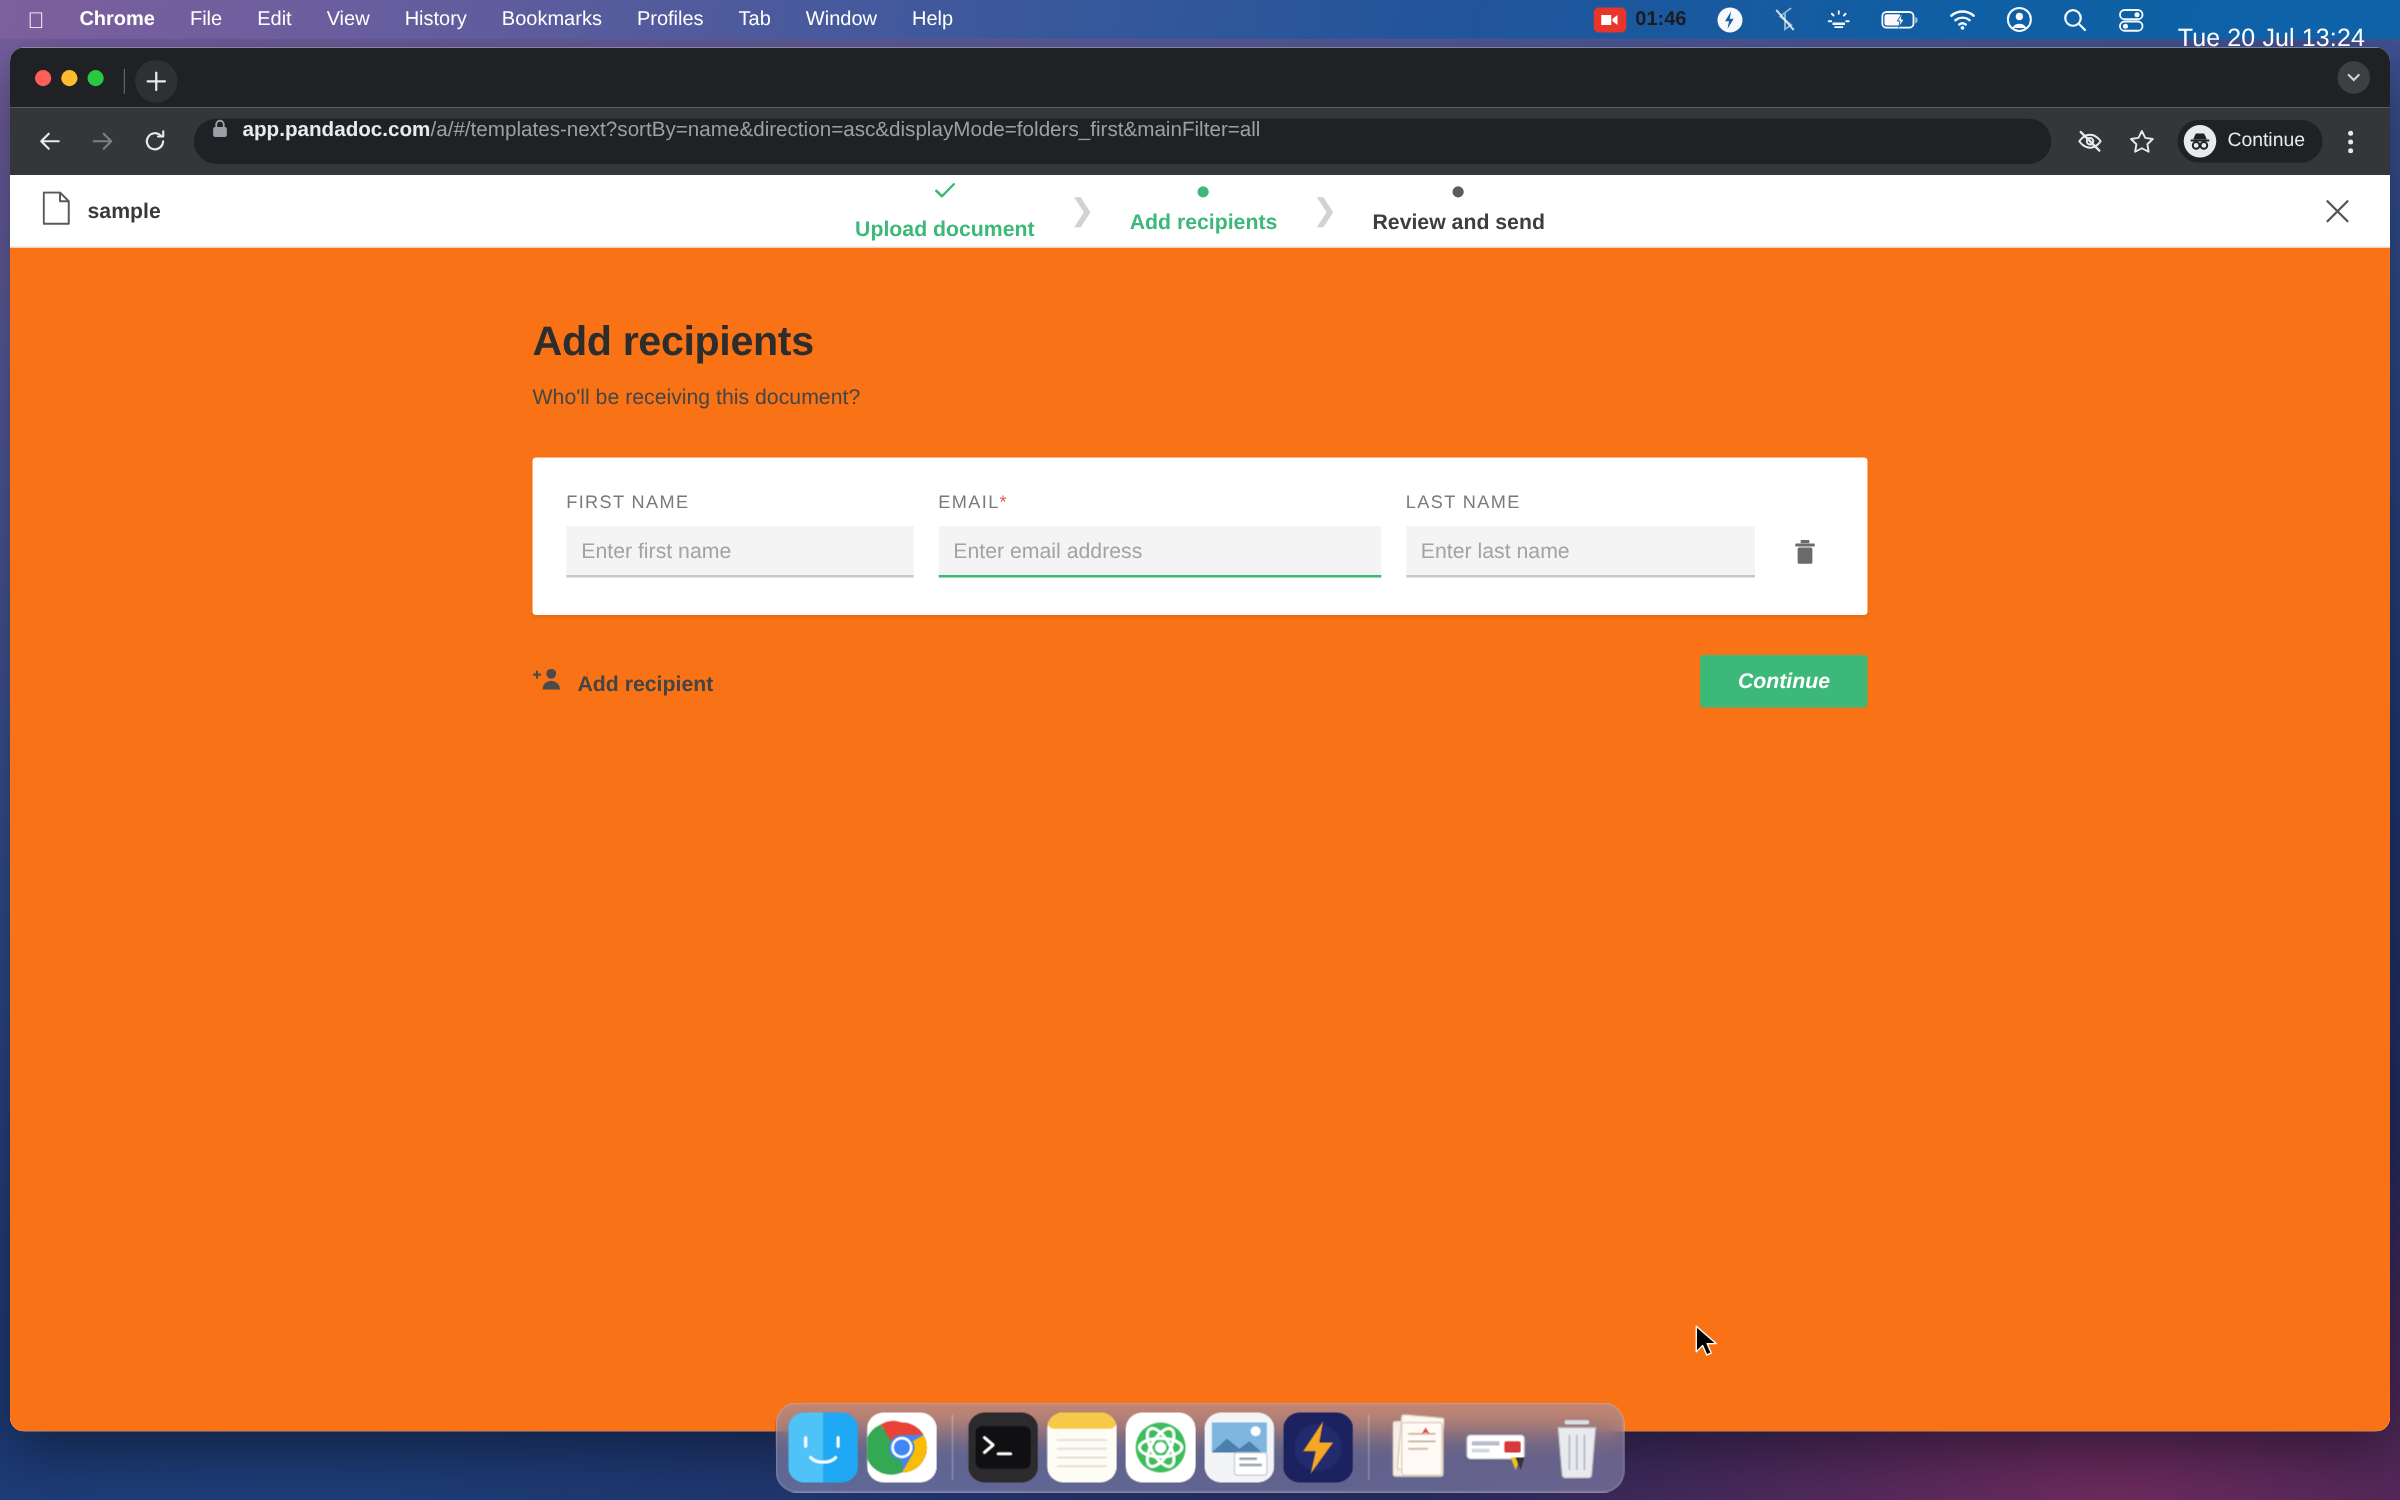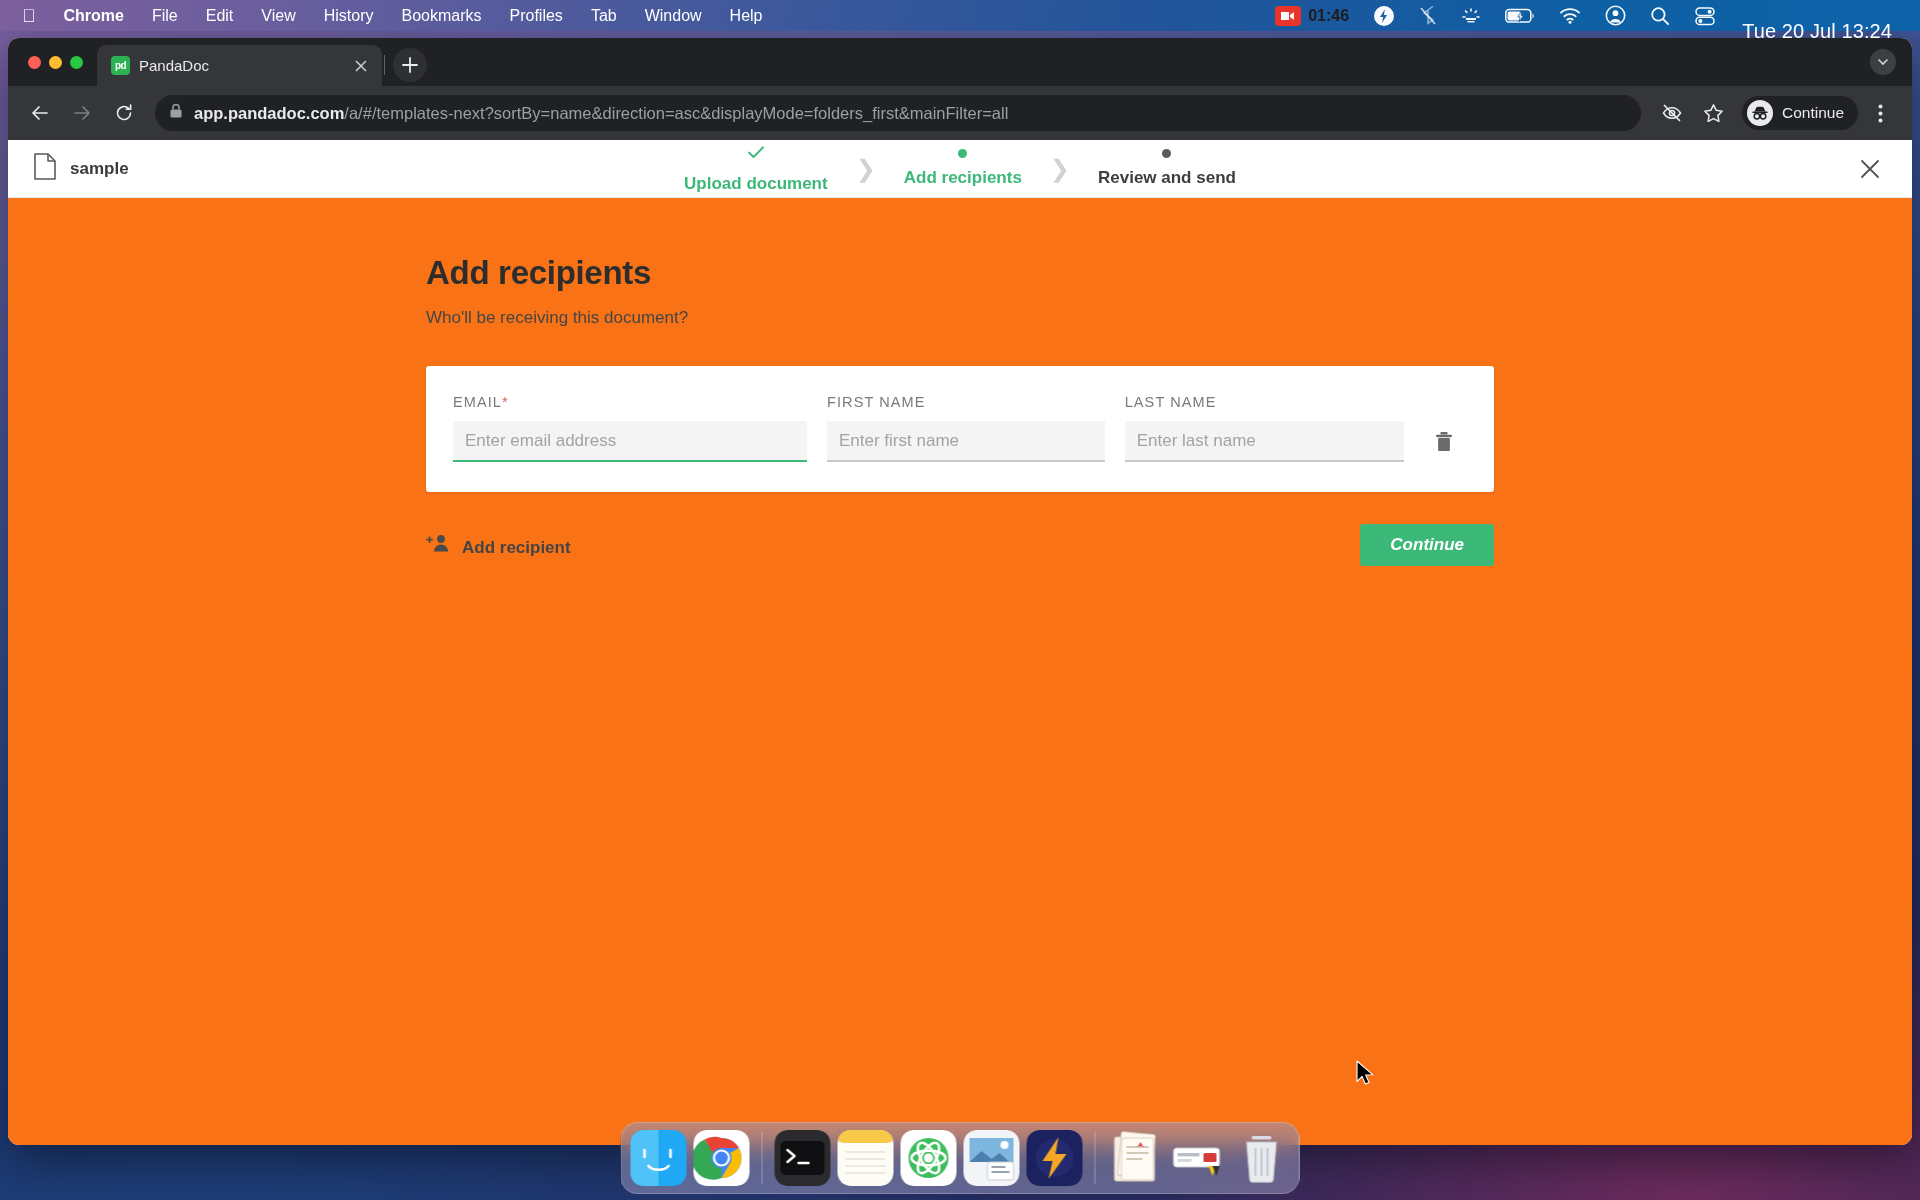--- a/index.html
+++ b/index.html
@@ -73,21 +73,21 @@
   .newtab { width:34px; height:34px; margin:0 0 4px 6px; border-radius:50%; display:flex; align-items:center; justify-content:center; background:#2f3033; }
   .tabstrip-right { margin-left:auto; display:flex; align-items:center; height:48px; padding-right:16px; }
   .win-caret { width:26px; height:26px; border-radius:50%; background:#3c4043; display:flex; align-items:center; justify-content:center; }
 
   
   #toolbar { height:54px; background:#35363a; display:flex; align-items:center; padding:0 12px; gap:2px; }
   .tbtn { width:40px; height:40px; border-radius:50%; display:flex; align-items:center; justify-content:center; color:#e8eaed; }
   .tbtn.dim { color:#7c7f84; }
   .omnibox {
     flex:1 1 auto; height:36px; background:#202124; border-radius:18px;
-    display:flex; align-items:center; padding:0 14px; margin:0 9px; gap:11px;
+    display:flex; padding:0 14px; margin:0 9px; gap:11px;
     font-size:16.5px; min-width:0;
   }
   .omnibox .urltext { white-space:nowrap; overflow:hidden; }
   .urltext b { color:#e8eaed; font-weight:700; }
   .urltext span { color:#9aa0a6; font-weight:400; }
   .tb-right { display:flex; align-items:center; gap:2px; }
   .incog {
     height:34px; border-radius:17px; background:#202124; display:flex;
     align-items:center; gap:9px; padding:0 14px 0 5px; margin-left:6px; color:#e8eaed; font-size:15.5px;
   }
@@ -260,31 +260,20 @@
 
 <div id="browser">
 
   <div id="tabstrip">
     <div class="traffic">
       <div class="tl r"></div>
       <div class="tl y"></div>
       <div class="tl g"></div>
     </div>
 
-    <div class="tab active">
-      <span class="favicon">
-          <span class="fav-pd">pd</span>
-        </span>
-      <span class="tlabel">PandaDoc</span>
-      <span class="tclose">
-        <svg width="12" height="12" viewBox="0 0 12 12">
-            <path d="M1 1l10 10M11 1L1 11" stroke="#e8eaed" stroke-width="1.5"></path>
-          </svg>
-      </span>
-    </div>
 
 
     <div class="tabsep"></div>
 
     <div class="newtab">
       <svg width="16" height="16" viewBox="0 0 16 16">
           <path d="M8 1v14M1 8h14" stroke="#e8eaed" stroke-width="1.8" stroke-linecap="round"></path>
         </svg>
     </div>
 
@@ -400,28 +389,28 @@
           </svg>
       </div>
     </div>
 
     <div id="content">
       <div class="wrap">
         <div class="h1">Add recipients</div>
         <div class="sub">Who'll be receiving this document?</div>
 
         <div class="card">
+          <div class="field first">
+            <div class="flabel">FIRST NAME</div>
+            <input class="finput" type="text" placeholder="Enter first name" style="">
+          </div>
+
           <div class="field email">
             <div class="flabel"><span>EMAIL</span><span class="req">*</span></div>
             <input class="finput focused" type="text" placeholder="Enter email address" value="" style="">
-          </div>
-
-          <div class="field first">
-            <div class="flabel">FIRST NAME</div>
-            <input class="finput" type="text" placeholder="Enter first name" style="">
           </div>
 
           <div class="field last">
             <div class="flabel">LAST NAME</div>
             <input class="finput" type="text" placeholder="Enter last name" style="">
           </div>
 
           <div class="trash">
             <svg width="18" height="22" viewBox="0 0 18 22">
                 <rect x="5.5" y="1" width="7" height="2.6" rx=".6" fill="#6b6b6b"></rect>

